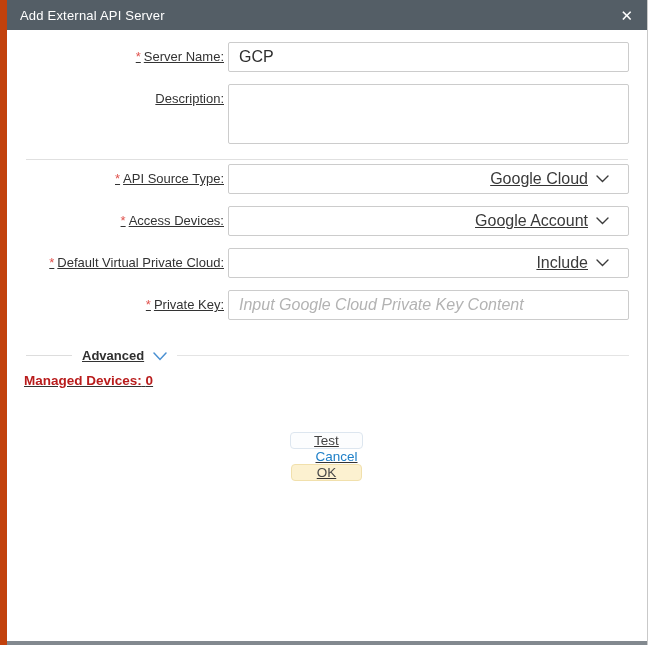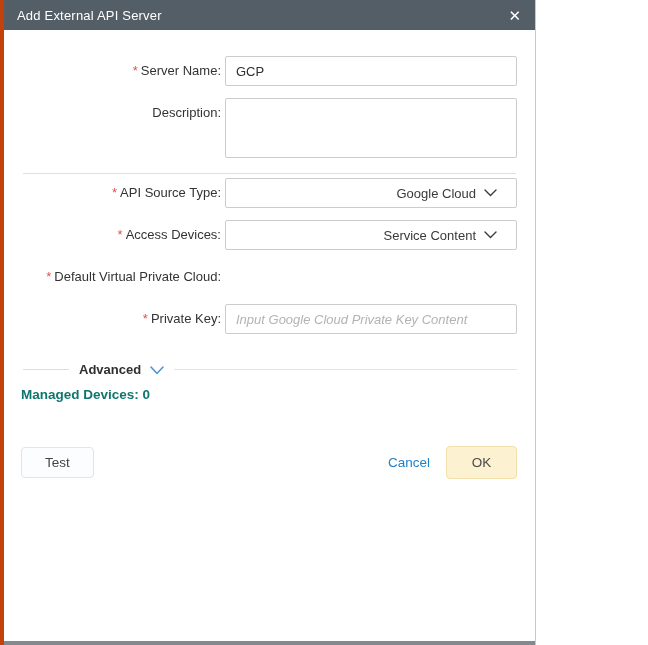--- a/index.html
+++ b/index.html
@@ -6,59 +6,59 @@
   html, body { width: 648px; height: 645px; }
   body {
     font-family: "Liberation Sans", "DejaVu Sans", sans-serif;
     font-size: 13px;
     color: #333;
     background: #fff;
     overflow: hidden;
   }
   .dialog {
     position: relative;
-    width: 536px;
+    width: 648px;
     height: 645px;
     background: #fff;
-    border-left: 4px solid #c2410c;
+    border-left: 7px solid #c2410c;
     border-right: 1px solid #c9c9c9;
   }
   .titlebar {
     height: 30px;
     background: #545e66;
     color: #fff;
     display: flex;
     align-items: center;
     padding: 0 14px 0 13px;
   }
   .titlebar .title { flex: 1; font-size: 13px; letter-spacing: .2px; }
   .titlebar .close {
     font-size: 15px;
     line-height: 1;
     cursor: pointer;
     color: #fff;
   }
-  .content { padding: 26px 18px 0 13px; }
+  .content { padding: 12px 18px 0 13px; text-decoration: underline; }
   .row { display: flex; align-items: flex-start; margin-bottom: 12px; }
   .flabel {
     width: 204px;
     margin-right: 4px;
     text-align: right;
     line-height: 30px;
     color: #333;
   }
   .req { color: #e0524d; margin-right: 3px; }
   .fcontrol { flex: 1; min-width: 0; }
   input.tbox, .selbox, textarea.tarea, .valbox {
     width: 100%;
     border: 1px solid #ccc;
     border-radius: 2px;
     background: #fff;
     font-family: "Liberation Sans", "DejaVu Sans", sans-serif;
-    font-size: 13px;
+    font-size: 16px;
     color: #2f2f2f;
   }
   input.tbox { height: 30px; padding: 0 10px; outline: none; }
   input.tbox::placeholder { color: #b3b3b3; font-style: italic; }
   textarea.tarea { height: 60px; resize: none; padding: 5px 10px; outline: none; }
   .selbox, .valbox {
     height: 30px;
     display: flex;
     align-items: center;
     padding: 0 10px;
@@ -93,30 +93,31 @@
     cursor: pointer;
     display: flex;
     align-items: center;
   }
   .advanced-row .adv-chev { margin: 2px 10px 0 5px; display: flex; align-items: center; }
   .managed {
     margin: 5px 0 0 4px;
     height: 20px;
     line-height: 20px;
     font-weight: bold;
-    color: #0f766e;
+    color: #b91c1c;
     cursor: pointer;
     font-size: 13.5px;
   }
   .footer {
     display: flex;
     align-items: center;
     margin-top: 41px;
     padding: 0 0 0 4px;
     height: 33px;
+    flex-direction: column;
   }
   .btn-test {
     height: 31px;
     padding: 0 23px;
     background: #fcfdfe;
     border: 1px solid #dde6ef;
     border-radius: 4px;
     font-family: "Liberation Sans", "DejaVu Sans", sans-serif;
     font-size: 13.5px;
     color: #444;
@@ -183,32 +184,42 @@
               </svg>
             </span>
         </div>
       </div>
     </div>
 
     <div class="row">
       <div class="flabel"><span class="req">*</span><span>Access Devices:</span></div>
       <div class="fcontrol">
         <div class="selbox">
-          <span class="seltext">Service Content</span>
+          <span class="seltext">Google Account</span>
           <span class="chev">
               <svg width="13" height="8" viewBox="0 0 13 8">
                 <path d="M1 1 L6.5 6.5 L12 1" stroke="#3c3c3c" stroke-width="1.4" fill="none" stroke-linecap="round"></path>
               </svg>
             </span>
         </div>
       </div>
     </div>
 
     <div class="row">
       <div class="flabel"><span class="req">*</span><span>Default Virtual Private Cloud:</span></div>
+      <div class="fcontrol">
+        <div class="selbox">
+          <span class="seltext">Include</span>
+          <span class="chev">
+              <svg width="13" height="8" viewBox="0 0 13 8">
+                <path d="M1 1 L6.5 6.5 L12 1" stroke="#3c3c3c" stroke-width="1.4" fill="none" stroke-linecap="round"></path>
+              </svg>
+            </span>
+        </div>
+      </div>
     </div>
 
 
 
     <div class="row">
       <div class="flabel"><span class="req">*</span><span>Private Key:</span></div>
       <div class="fcontrol"><input class="tbox" type="text" placeholder="Input Google Cloud Private Key Content" style=""></div>
     </div>
 
 

